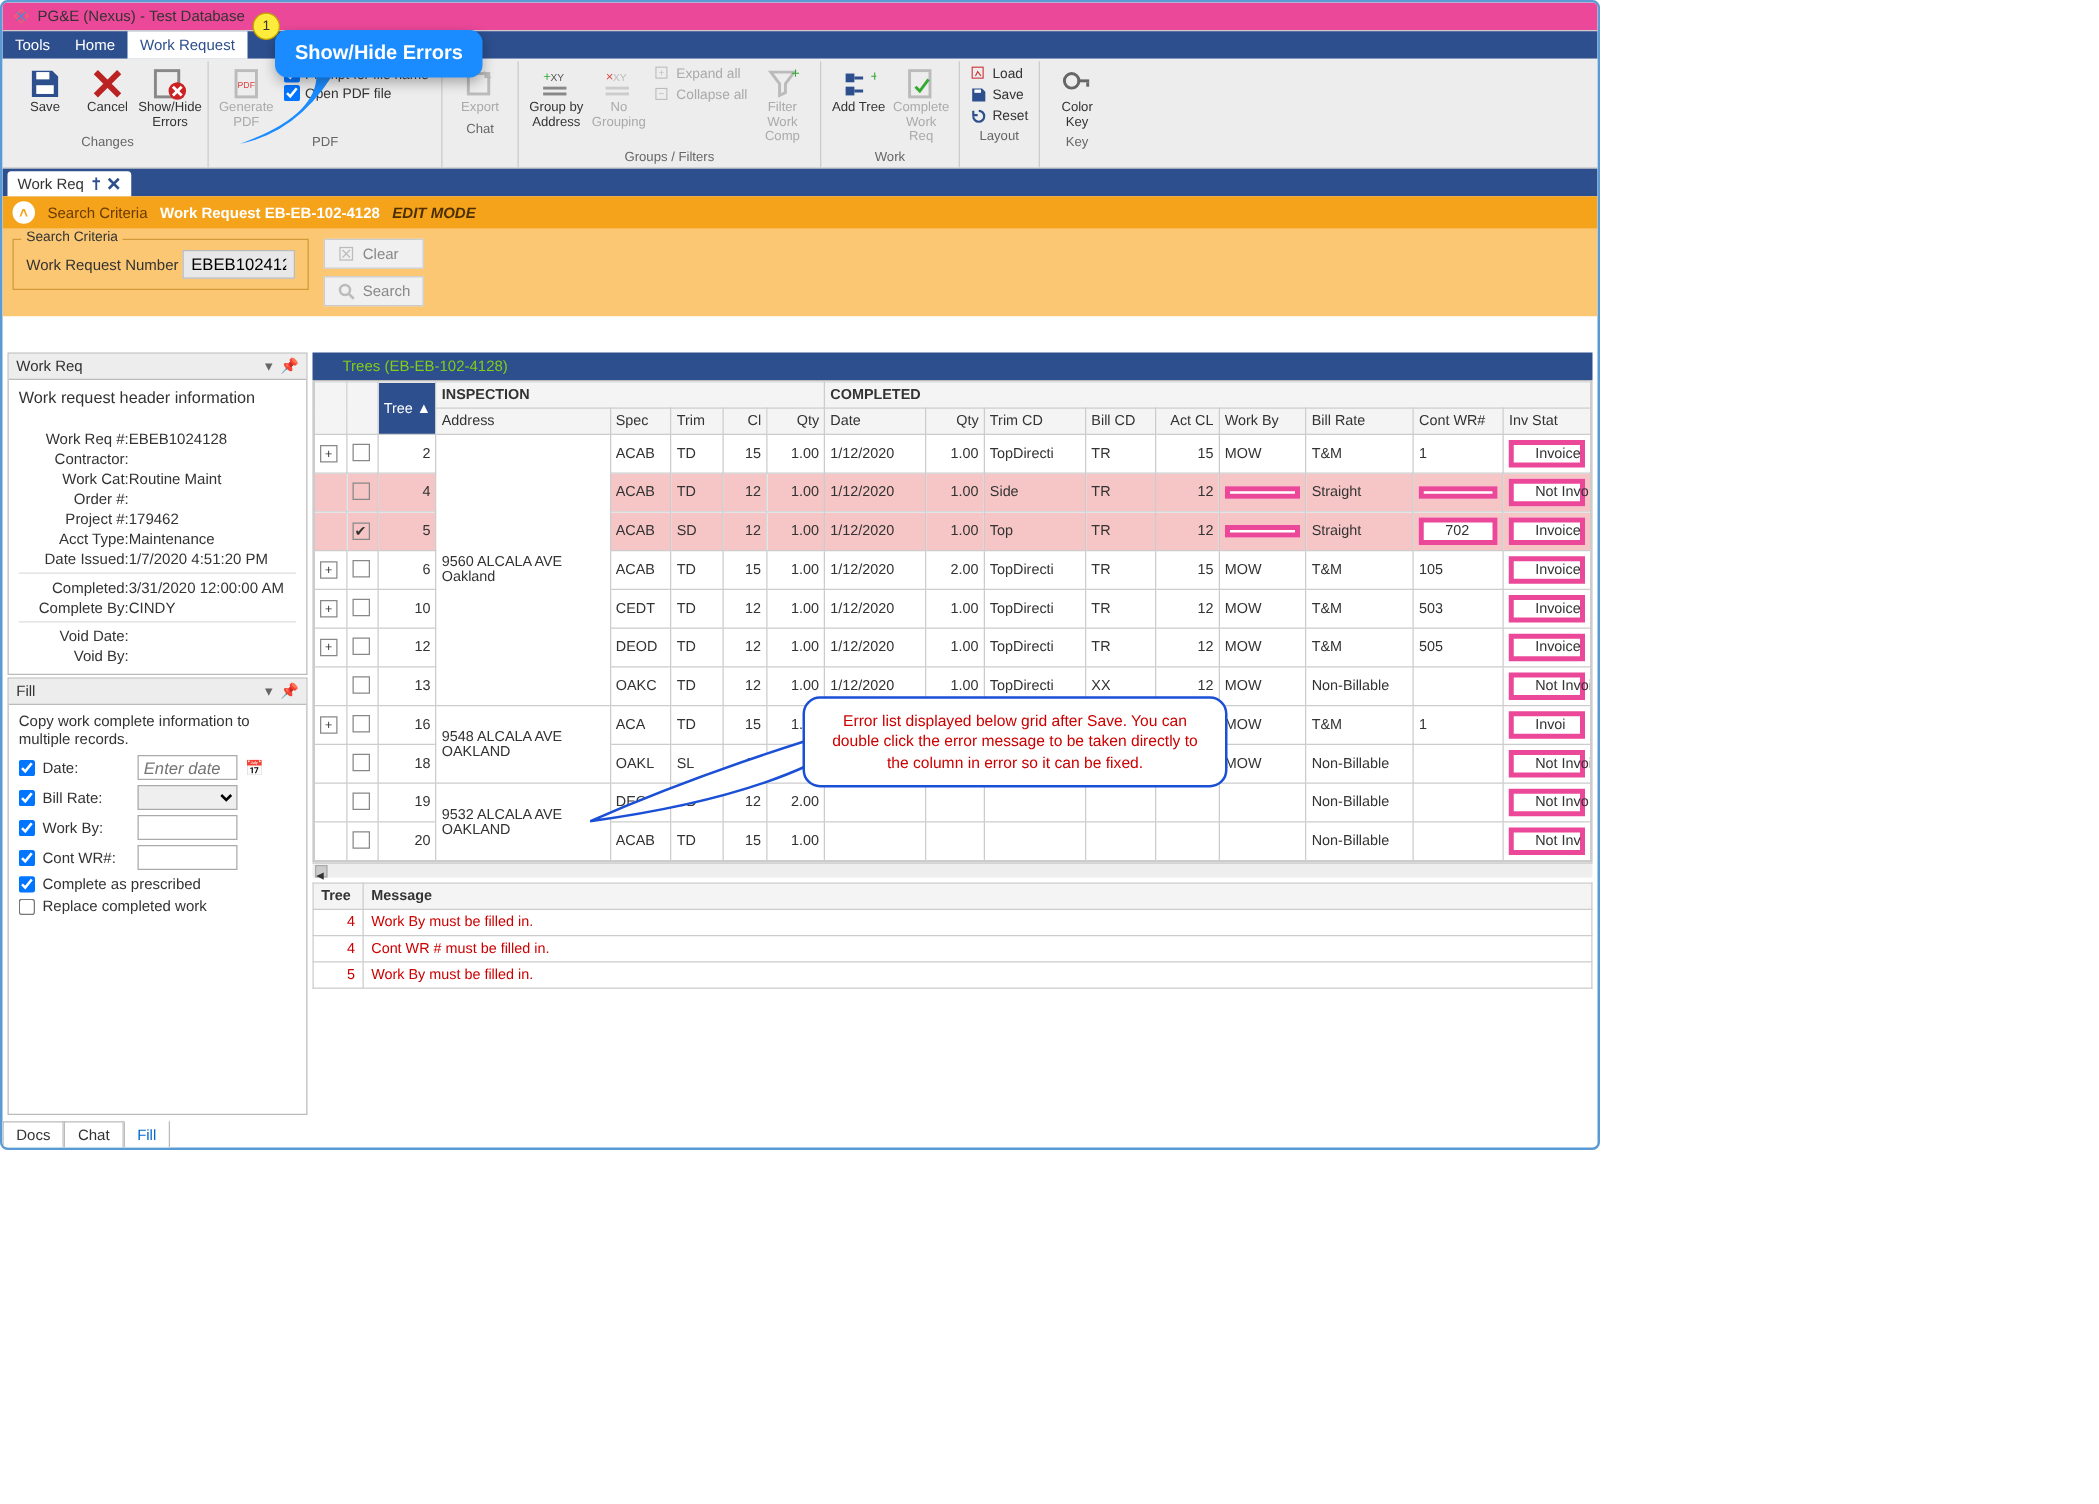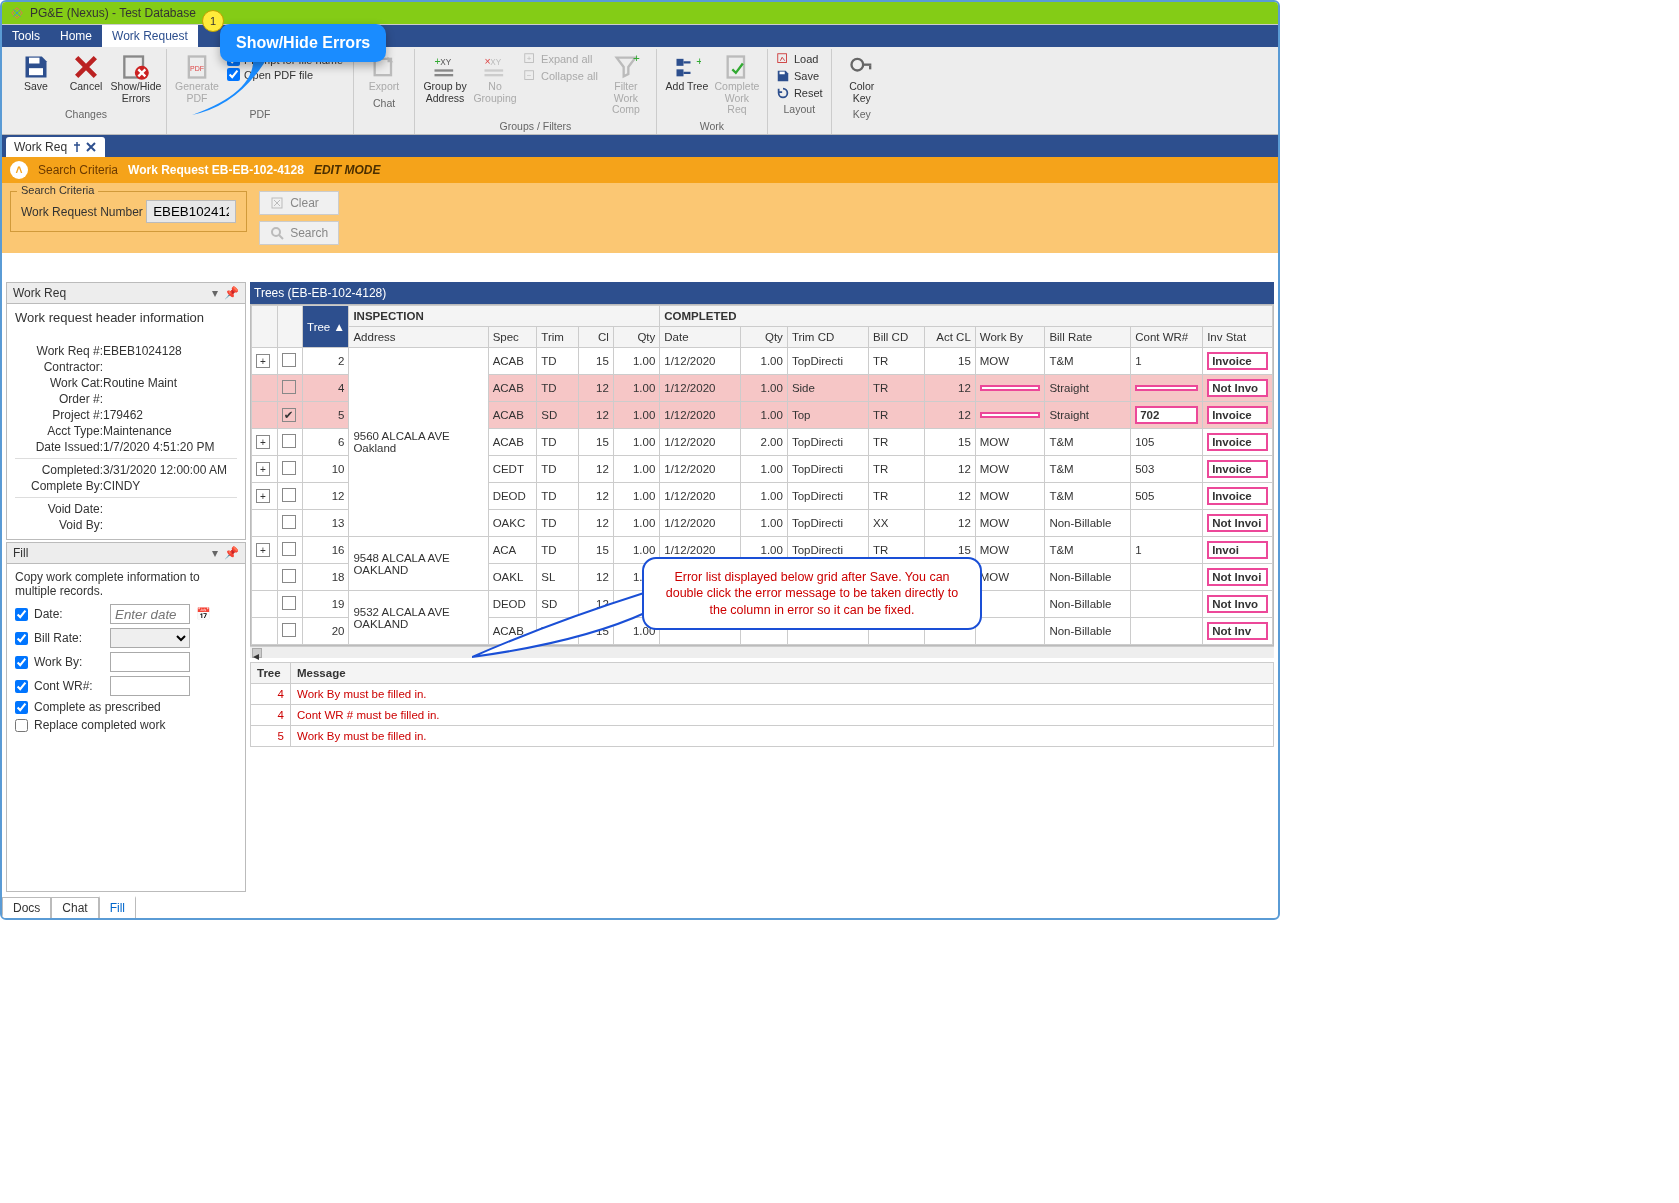--- a/index.html
+++ b/index.html
@@ -1,19 +1,19 @@
 <!DOCTYPE html>
 <html><head>
 <meta charset="utf-8">
 <style>
 * { box-sizing: border-box; margin: 0; padding: 0; }
 body { font-family: "Segoe UI", Arial, sans-serif; font-size: 12px; background: #fff; color: #333; width: 1280px; height: 920px; position: relative; border: 2px solid #5a9bd5; border-radius: 6px; overflow: hidden; }
 
 
-.titlebar { display: flex; padding: 4px 8px; background: #84cc16; border-bottom: 1px solid #ccc; }
+.titlebar { display: flex; padding: 4px 8px; background: #ec4899; border-bottom: 1px solid #ccc; }
 .titlebar .logo { width: 14px; height: 14px; margin-right: 6px; }
 .titlebar .title { font-size: 12px; }
 
 
 .menubar { background: #2d4f8e; color: #fff; display: flex; }
 .menubar .menu-item { padding: 4px 10px; cursor: pointer; }
 .menubar .menu-item.active { background: #fff; color: #2d4f8e; }
 
 
 .ribbon { background: #ededed; border-bottom: 1px solid #bbb; display: flex; padding: 2px 4px 0 4px; }
@@ -62,32 +62,32 @@
 .sep { border-top: 1px solid #ddd; margin: 3px 0; }
 .fill-row { display: flex; align-items: center; gap: 6px; margin: 4px 0; }
 .fill-row .lbl { width: 70px; }
 .fill-input { border: 1px solid #aaa; padding: 2px 4px; width: 80px; height: 20px; }
 .bottom-tabs { position: absolute; bottom: 0; left: 0; display: flex; align-items: center; }
 .bottom-tabs .bt { padding: 3px 10px; border: 1px solid #bbb; border-bottom: none; background: #fff; font-size: 12px; }
 .bottom-tabs .bt.active { color: #0066cc; border-top: 2px solid #fff; }
 
 
 .right-pane { flex: 1; display: flex; flex-direction: column; margin-left: 4px; min-width: 0; }
-.right-hdr { background: #2d4f8e; color: #ffffff; padding: 4px 4px; font-size: 12px; }
+.right-hdr { background: #2d4f8e; color: #84cc16; padding: 4px 24px; font-size: 12px; }
 .grid-wrap { border: 1px solid #bbb; overflow: hidden; }
 table.grid { border-collapse: collapse; width: 100%; table-layout: fixed; font-size: 11.5px; }
 table.grid th, table.grid td { border: 1px solid #ccc; padding: 4px 4px; text-align: left; overflow: hidden; white-space: nowrap; }
 table.grid th { background: #f4f4f4; font-weight: normal; }
 table.grid th.group { font-weight: bold; }
 table.grid th.tree-col { background: #2d4f8e; color: #fff; }
 table.grid td.num, table.grid th.num { text-align: right; }
 table.grid tr.error td { background: #f6c6c6; }
 .expand-box { width: 14px; height: 14px; border: 1px solid #888; display: inline-flex; align-items: center; justify-content: center; font-size: 10px; background: #fff; }
 .cbox { width: 14px; height: 14px; border: 1px solid #888; display: inline-flex; align-items: center; justify-content: center; }
-.editcell { border: 2px solid #ec4899; background: #fff; padding: 1px 3px; display: block; font-weight: bold; }
+.editcell { border: 4px solid #ec4899; background: #fff; padding: 1px 17px; display: block; }
 table.grid tr.error .editcell { background: #fff; }
 
 
 .err-table { border: 1px solid #bbb; border-collapse: collapse; width: 100%; font-size: 11.5px; margin-top: 4px; }
 .err-table th, .err-table td { border: 1px solid #ccc; padding: 4px 6px; text-align: left; }
 .err-table th { background: #f4f4f4; font-weight: bold; }
 .err-table td.msg { color: #c00; }
 .err-table td.tn { text-align: right; width: 40px; color: #c00; }
 
 

